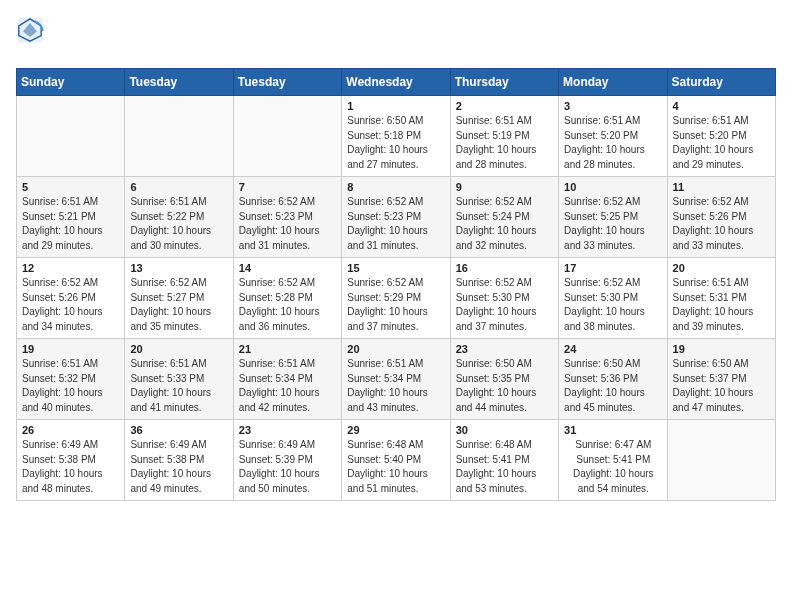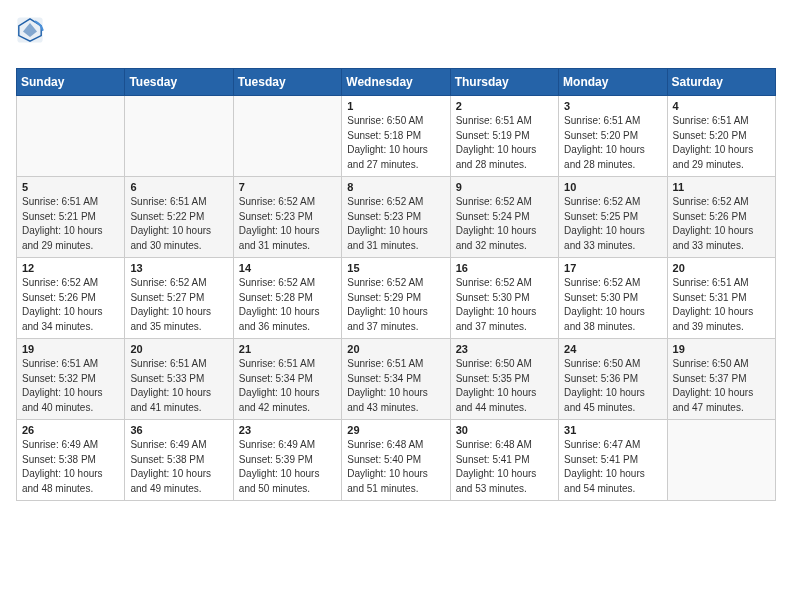--- a/index.html
+++ b/index.html
@@ -337,21 +337,21 @@
         </td>
         <td>
           <span class="day-num">30</span>
           <div class="day-info" style="white-space: pre-line;">Sunrise: 6:48 AM
 Sunset: 5:41 PM
 Daylight: 10 hours
 and 53 minutes.</div>
         </td>
         <td>
           <span class="day-num">31</span>
-          <div class="day-info" style="white-space: pre-line;">Sunrise: 6:47 AM
+          <div class="day-info" style="white-space: pre-line; text-align: center;">Sunrise: 6:47 AM
 Sunset: 5:41 PM
 Daylight: 10 hours
 and 54 minutes.</div>
         </td>
         <td class="empty"></td>
       </tr>
     </tbody>
 </table>
 
 </body></html>

